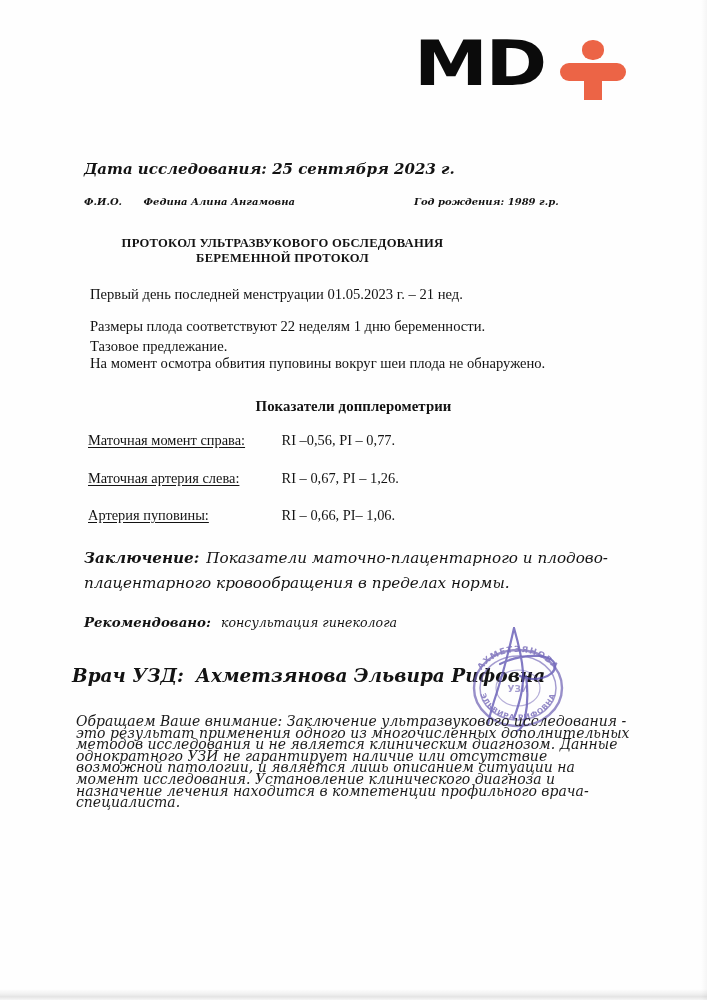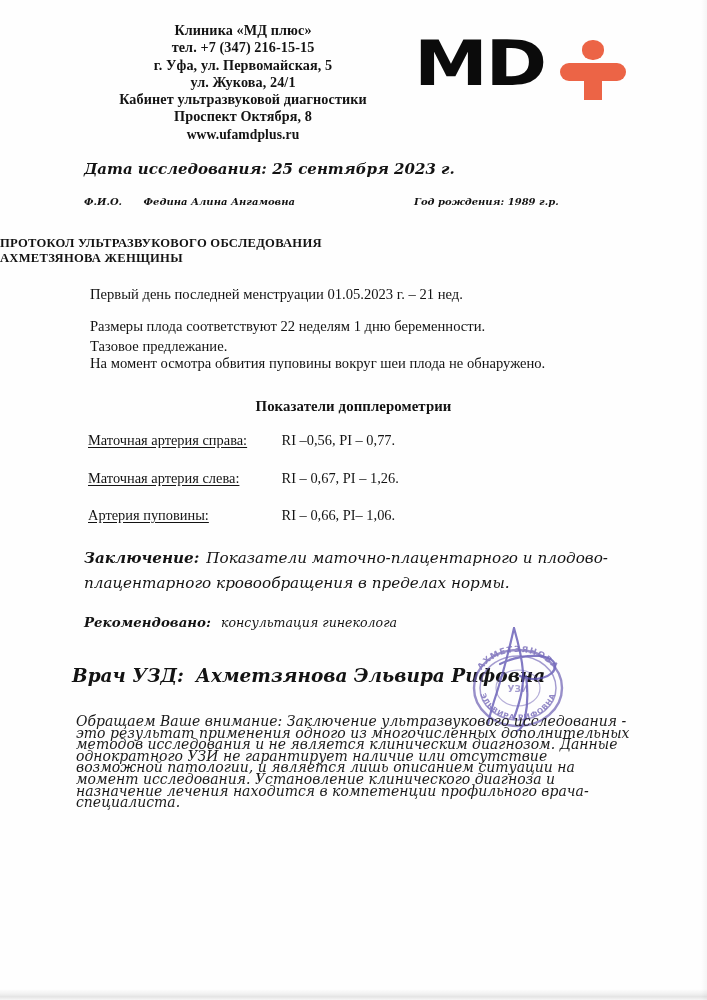--- a/index.html
+++ b/index.html
@@ -142,21 +142,21 @@
   .fio-label { display: inline-block; }
   .fio-name { display: inline-block; margin-left: 18px; }
   .birth { position: absolute; left: 330px; top: 0; white-space: nowrap; }
 
   
   .doc-title {
     position: absolute;
     left: 0;
     top: 236px;
     width: 565px;
-    text-align: left;
+    text-align: center;
     font-family: "Liberation Serif", serif;
     font-weight: bold;
     font-size: 12.6px;
     line-height: 14.6px;
     letter-spacing: 0.25px;
   }
 
   
   .body-text {
     position: absolute;
@@ -267,29 +267,20 @@
     text-align: left;
   }
 </style>
 </head>
 <body>
 
 <div class="page">
 
   <div class="header">
 
-    <div class="clinic-block">
-      <div class="line">Клиника  «МД плюс»</div>
-      <div class="line">тел. +7 (347) 216-15-15</div>
-      <div class="line">г. Уфа, ул. Первомайская,  5</div>
-      <div class="line">ул. Жукова,  24/1</div>
-      <div class="line">Кабинет ультразвуковой диагностики</div>
-      <div class="line">Проспект Октября, 8</div>
-      <div class="line site">www.ufamdplus.ru</div>
-    </div>
 
     <div class="logo">
       <div class="logo-md">MD</div>
       <div class="logo-figure">
         <div class="lf-head"></div>
         <div class="lf-arms"></div>
         <div class="lf-body"></div>
       </div>
     </div>
 
@@ -304,32 +295,32 @@
     <span class="fio-label">Ф.И.О.</span>
     <span class="fio-name">Федина Алина Ангамовна</span>
     <span class="birth">
       <span>Год рождения:</span>
       <span>1989 г.р.</span>
     </span>
   </div>
 
   <div class="doc-title">
     <div>ПРОТОКОЛ УЛЬТРАЗВУКОВОГО ОБСЛЕДОВАНИЯ</div>
-    <div>АХМЕТЗЯНОВА ЖЕНЩИНЫ</div>
+    <div>БЕРЕМЕННОЙ ПРОТОКОЛ</div>
   </div>
 
   <div class="body-text p-lmp">Первый день последней менструации  01.05.2023 г. – 21 нед.</div>
   <div class="body-text p-size">Размеры плода соответствуют  22 неделям 1 дню беременности.</div>
   <div class="body-text p-pres">Тазовое предлежание.</div>
   <div class="body-text p-cord">На момент осмотра обвития пуповины вокруг шеи плода не обнаружено.</div>
 
   <div class="doppler-title">Показатели допплерометрии</div>
 
   <div class="dop-row dop-0">
-    <span class="dop-label">Маточная артерия справа:</span>
+    <span class="dop-label">Маточная момент справа:</span>
     <span class="dop-value">RI –0,56,  PI – 0,77.</span>
   </div>
   <div class="dop-row dop-1">
     <span class="dop-label">Маточная артерия слева:</span>
     <span class="dop-value">RI – 0,67,  PI – 1,26.</span>
   </div>
   <div class="dop-row dop-2">
     <span class="dop-label">Артерия пуповины:</span>
     <span class="dop-value">RI – 0,66,  PI– 1,06.</span>
   </div>

